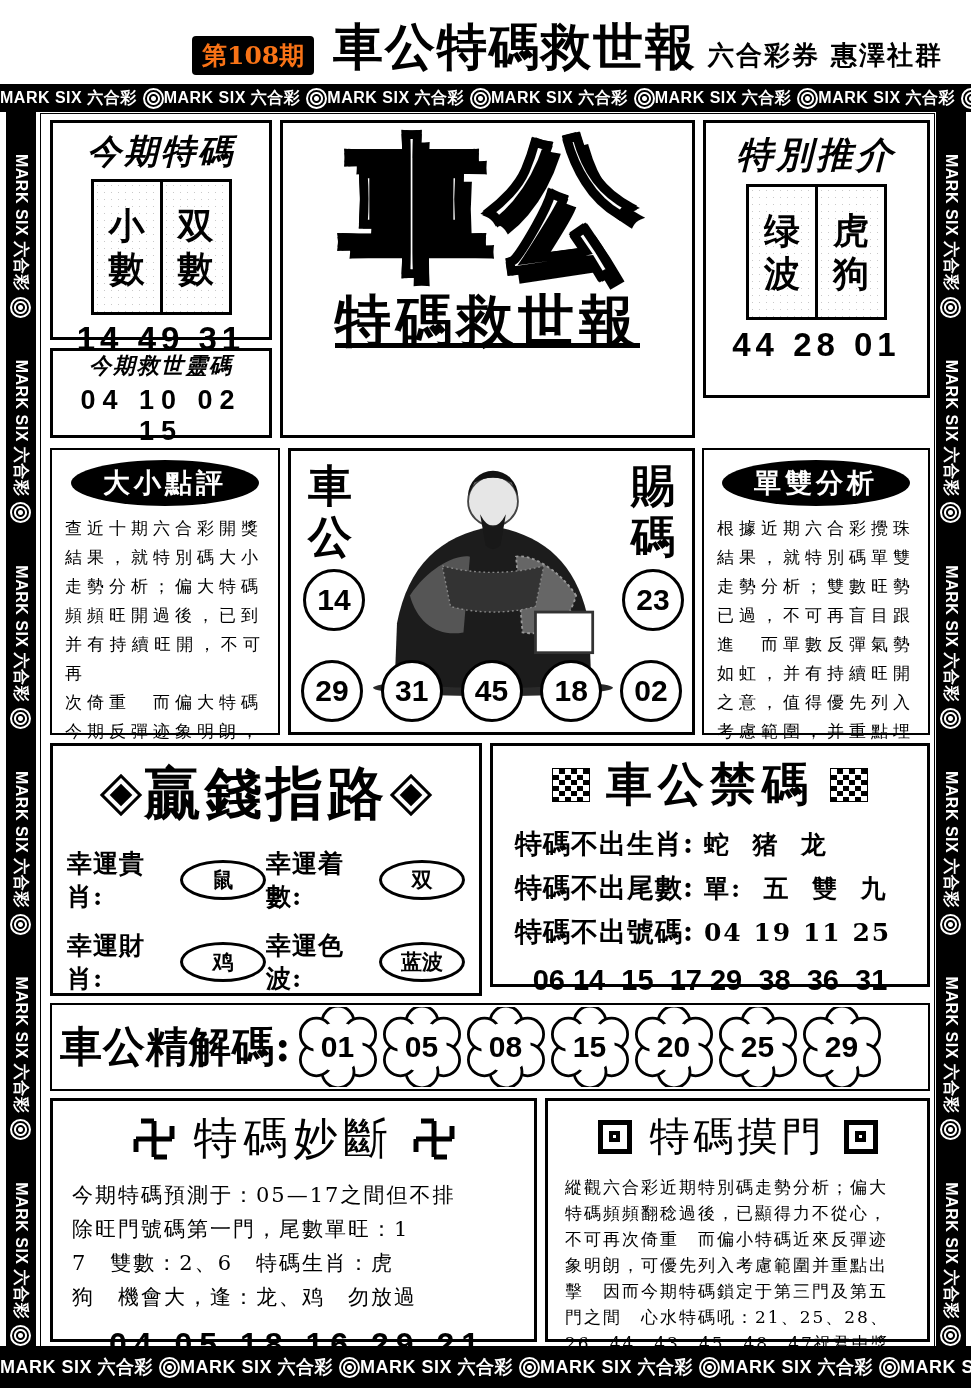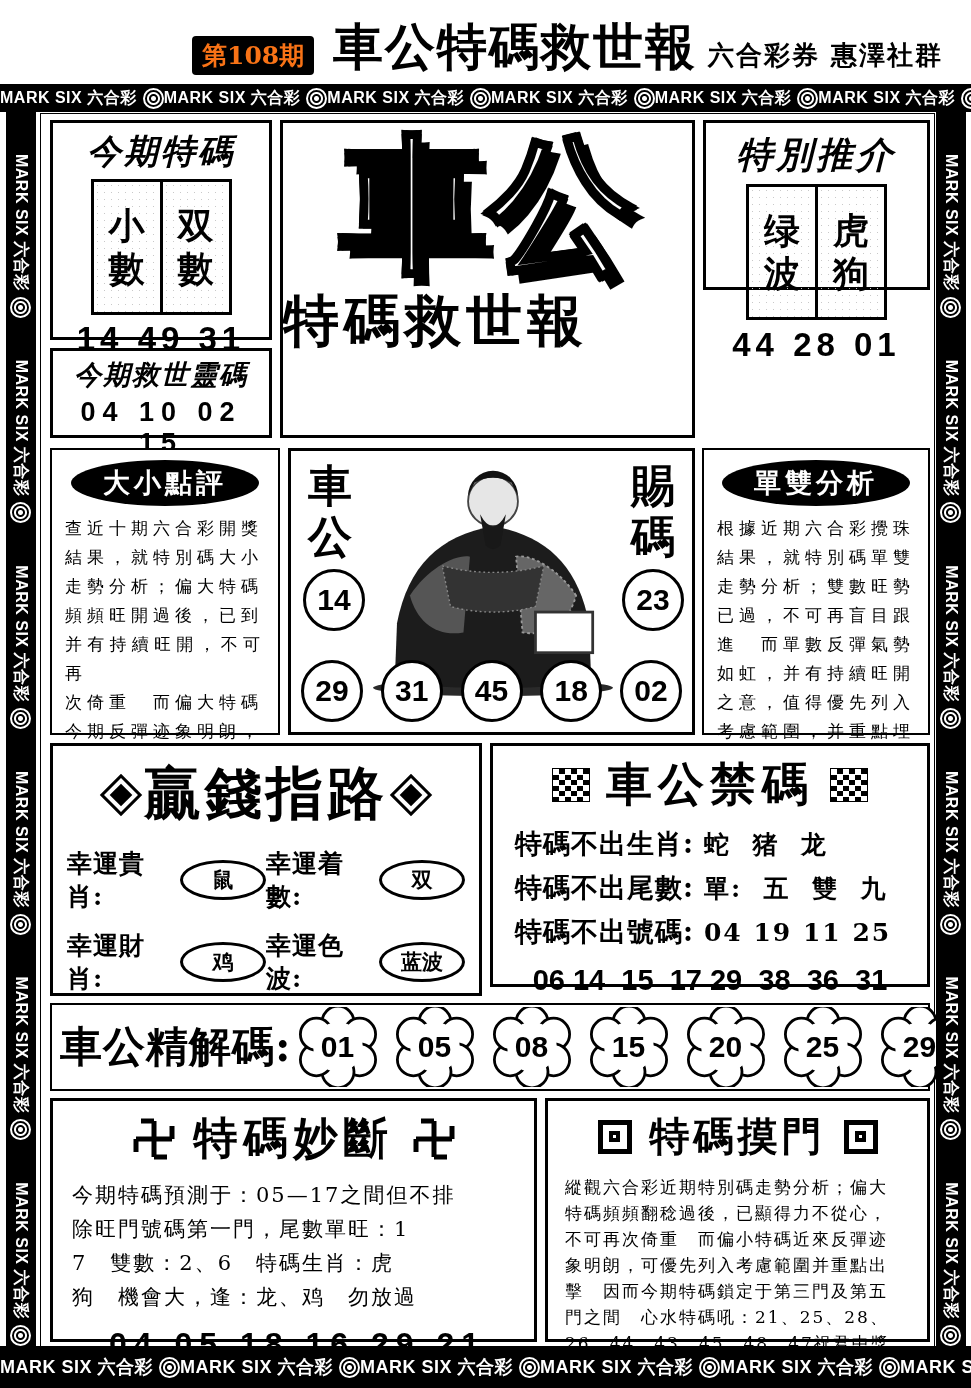--- a/index.html
+++ b/index.html
@@ -38,21 +38,21 @@
   .cell span{width:1.1em;font-size:36px;font-weight:bold;line-height:1.2;word-break:break-all;text-align:center;}
   .ellipse{background:#000;color:#fff;border-radius:50%;width:188px;height:46px;display:flex;
            align-items:center;justify-content:center;font-size:27px;font-weight:bold;
            letter-spacing:4px;margin:10px auto 8px;}
   .textlines{padding:0 13px;}
   .tline{font-size:17px;line-height:29px;letter-spacing:5px;text-align:justify;}
   
   .logo-big{margin-top:6px;text-align:center;font-size:148px;font-weight:bold;line-height:1.02;color:#fff;
             -webkit-text-stroke:4px #000;
             text-shadow:10px 10px 0 #000,-2px -2px 0 #000,2px -2px 0 #000,-2px 2px 0 #000,2px 2px 0 #000;}
-  .logo-sub{text-align:left;font-size:56px;font-weight:bold;letter-spacing:5px;margin-top:4px;}
+  .logo-sub{text-align:center;font-size:56px;font-weight:bold;letter-spacing:5px;margin-top:4px;text-decoration:underline;}
   
   .vlabel{position:absolute;width:50px;font-size:44px;font-weight:bold;line-height:1.15;
           word-break:break-all;text-align:center;top:10px;}
   .ncircle{width:62px;height:62px;border:3.5px solid #000;border-radius:50%;background:#fff;
            display:flex;align-items:center;justify-content:center;
            font:bold 30px "Liberation Sans",sans-serif;box-sizing:border-box;flex:none;}
   .nc-abs{position:absolute;}
   #cima-bottom-row{position:absolute;left:10px;right:10px;bottom:10px;display:flex;justify-content:space-between;}
   
   .yq-head{display:flex;align-items:center;justify-content:center;gap:8px;margin:10px 0 14px;
@@ -69,28 +69,28 @@
            font-size:46px;font-weight:bold;letter-spacing:6px;}
   .checker{width:36px;height:32px;border:1px solid #000;flex:none;
            background:repeating-conic-gradient(#000 0 90deg,#fff 0 180deg);background-size:12px 11px;}
   .jm-row{display:flex;align-items:baseline;padding:4px 0 4px 22px;}
   .jm-label{font-size:27px;font-weight:bold;letter-spacing:1px;}
   .jm-value{font-size:25px;font-weight:bold;letter-spacing:2px;margin-left:10px;white-space:pre;}
   .jm-footer{margin-top:10px;font-size:29px;white-space:pre;}
   
   #box-jingjie{display:flex;align-items:center;padding:0 8px;}
   .jj-label{font-size:42px;font-weight:bold;letter-spacing:1px;flex:none;}
-  .jj-flowers{display:flex;align-items:center;gap:17px;margin-left:6px;}
+  .jj-flowers{display:flex;align-items:center;gap:4px;margin-left:6px;}
   .flower{position:relative;width:80px;height:80px;flex:none;}
   .flower svg{position:absolute;inset:0;}
   .fnum{position:absolute;inset:0;display:flex;align-items:center;justify-content:center;
         font:bold 30px "Liberation Sans",sans-serif;}
   
   .md-head,.mm-head{display:flex;align-items:center;justify-content:center;gap:18px;
-                    font-weight:bold;margin:8px 0 10px;}
+                    font-weight:normal;margin:8px 0 10px;}
   .md-head{font-size:44px;letter-spacing:6px;}
   .mm-head{font-size:40px;letter-spacing:4px;}
   .swastika{flex:none;}
   .huibox{width:34px;height:34px;border:5px solid #000;display:flex;align-items:center;
           justify-content:center;box-sizing:border-box;flex:none;}
   .huibox .inner{width:11px;height:11px;border:4px solid #000;box-sizing:border-box;}
   .md-lines .tline{font-size:21px;line-height:34px;letter-spacing:2px;padding:0 6px;}
   .md-nums{margin-top:12px;padding-left:56px;font-size:32px;letter-spacing:7px;text-align:left;}
   .mm-lines .tline{font-size:17px;line-height:26px;letter-spacing:2px;padding:0 4px;}
 </style>
@@ -220,30 +220,30 @@
           <span>小數</span>
         </div>
       <div class="cell">
           <span>双數</span>
         </div>
     </div>
     <div class="numline" style="font-size:33px;margin-top:5px;letter-spacing:5px;">14 49 31</div>
   </div>
 
   <div class="box" style="left:50px;top:348px;width:222px;height:90px;">
-    <div class="ctitle" style="font-size:27px;margin-top:6px;letter-spacing:2px;">今期救世靈碼</div>
+    <div class="ctitle" style="font-size:22px;letter-spacing:2px;">今期救世靈碼</div>
     <div class="numline" style="font-size:27px;margin-top:4px;letter-spacing:7px;">04 10 02 15</div>
   </div>
 
   <div class="box" style="left:280px;top:120px;width:415px;height:318px;">
     <div class="logo-big">車公</div>
     <div class="logo-sub">特碼救世報</div>
   </div>
 
-  <div class="box" style="left:703px;top:120px;width:227px;height:170px;">
+  <div class="box" style="left:703px;top:120px;width:227px;height:278px;">
     <div class="ctitle" style="font-size:36px;margin-top:8px;letter-spacing:4px;">特別推介</div>
     <div class="cells">
       <div class="cell">
           <span>绿波</span>
         </div>
       <div class="cell">
           <span>虎狗</span>
         </div>
     </div>
     <div class="numline" style="font-size:33px;margin-top:6px;letter-spacing:5px;">44 28 01</div>

